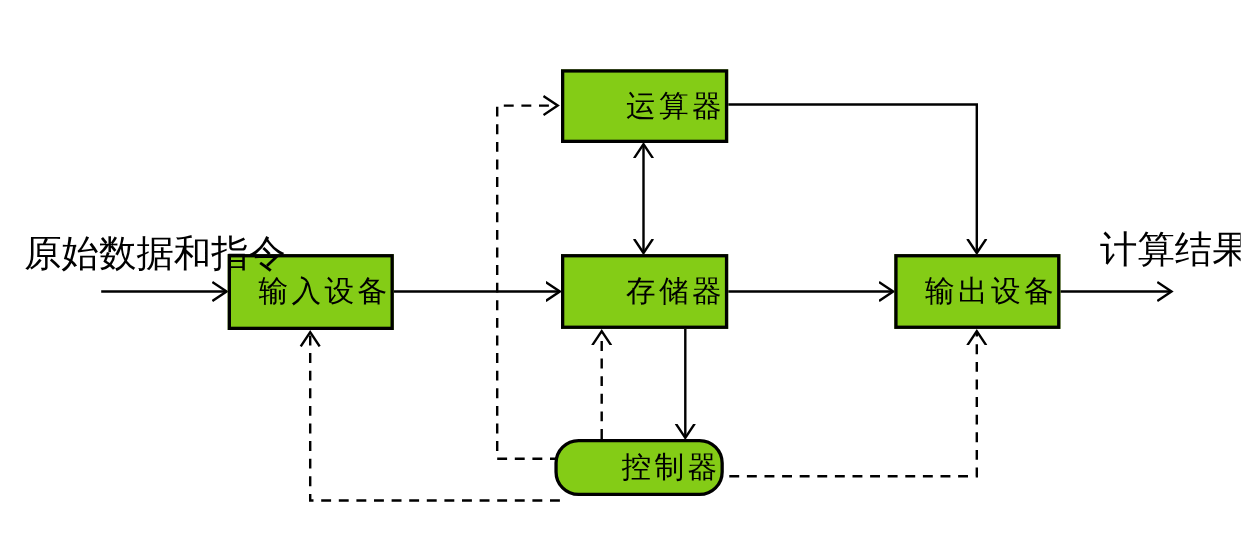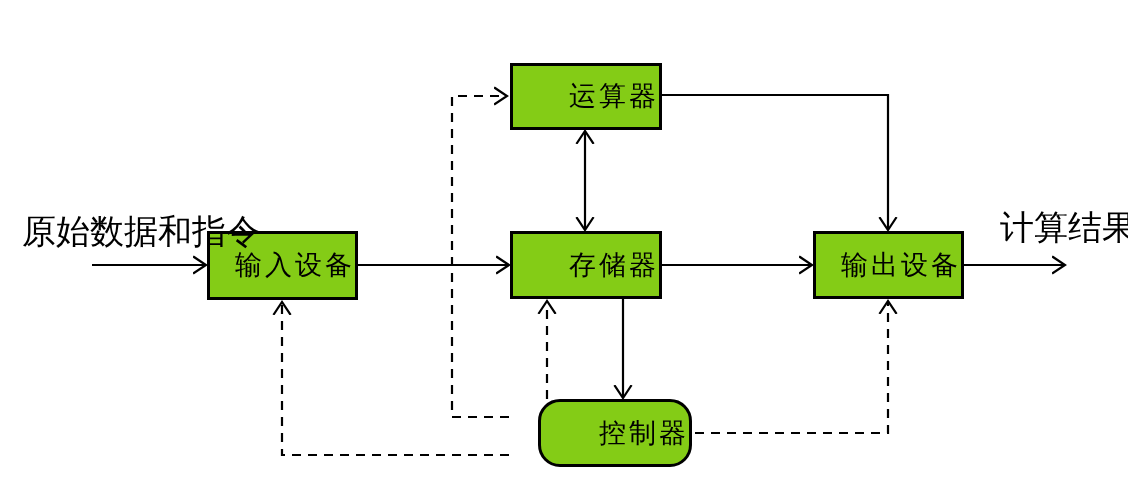--- a/index.html
+++ b/index.html
@@ -44,21 +44,21 @@
     letter-spacing: 0px;
     line-height: 1.15;
     white-space: nowrap;
     z-index: 2;
   }
   
   .box-alu     { left: 510px; top:  63px; width: 152px; height: 67px; }
   .box-input   { left: 207px; top: 231px; width: 151px; height: 69px; }
   .box-memory  { left: 510px; top: 231px; width: 152px; height: 68px; }
   .box-output  { left: 813px; top: 231px; width: 151px; height: 68px; }
-  .box-control { left: 538px; top: 399px; width: 154px; height: 68px; border-radius: 22px; }
+  .box-control { left: 504px; top: 399px; width: 154px; height: 52px; border-radius: 22px; }
   .label-input  { left: 22px;   top: 212px; }
   .label-output { left: 1000px; top: 211px; font-family: Liberation Mono, monospace; }
 </style>
 </head>
 <body>
 
 <div class="canvas">
 
   <svg class="wires" viewBox="0 0 1128 500" xmlns="http://www.w3.org/2000/svg">
     <defs>

